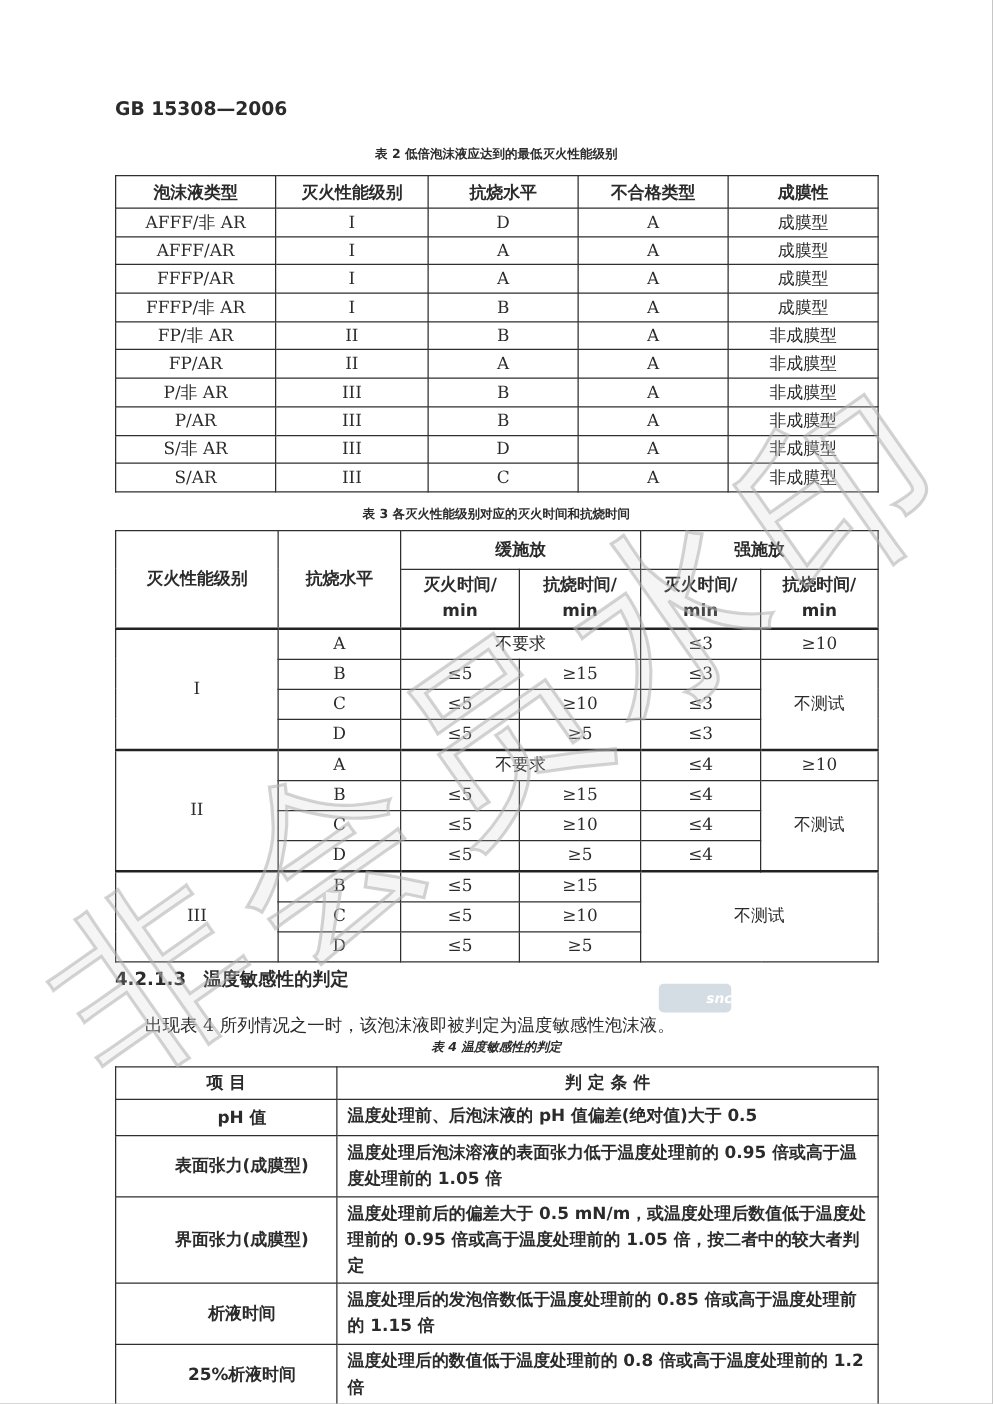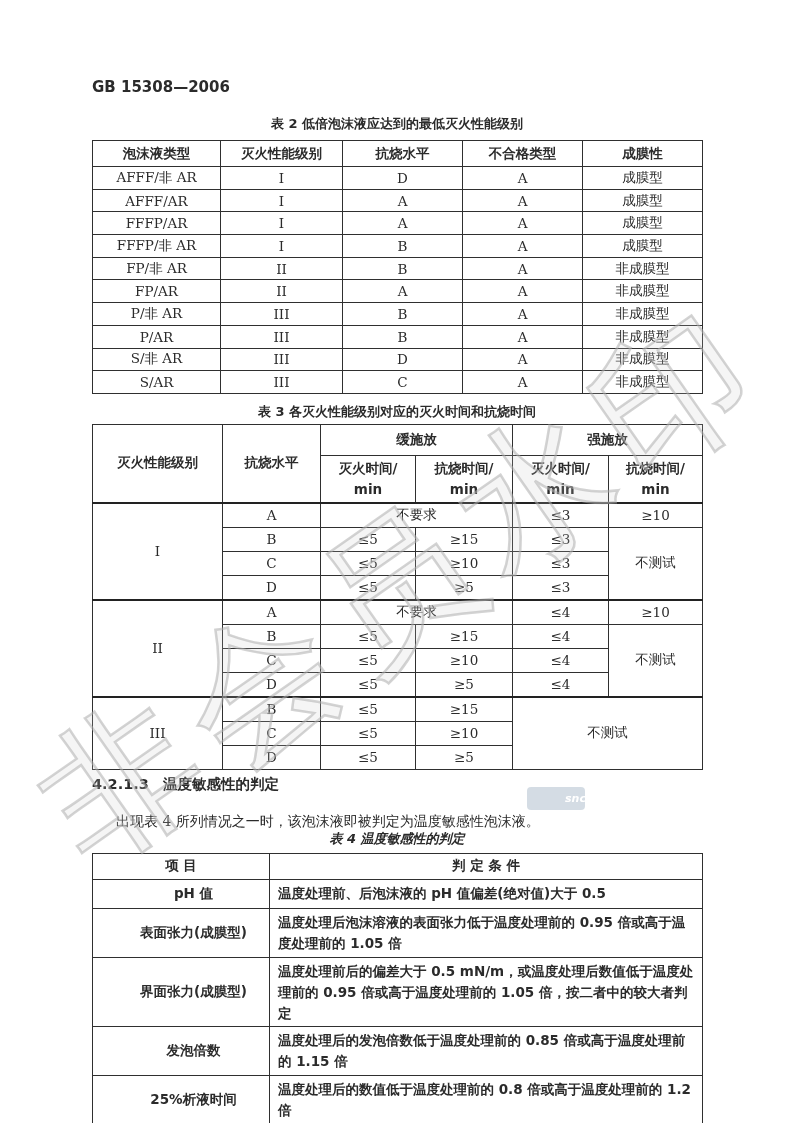--- a/index.html
+++ b/index.html
@@ -16,21 +16,21 @@
   }
   .content{width:610px;}
 
   .doc-header{
     font-family:"DejaVu Sans", sans-serif;
     font-weight:bold;font-size:15px;height:18px;line-height:18px;
   }
 
   .table-title{
     font-family:"DejaVu Sans", sans-serif;
-    font-weight:bold;font-size:13px;text-align:center;
+    font-weight:bold;font-size:10px;text-align:center;
     height:18px;line-height:18px;
   }
   .t2-title{margin-top:19px;}
   .t3-title{margin-top:9px;}
   .t4-title{margin-top:0;font-style:italic;}
 
   table.tbl{
     border-collapse:collapse;
     width:610px;
     table-layout:fixed;
@@ -337,21 +337,21 @@
           </tr>
           <tr>
             <td>表面张力(成膜型)</td>
             <td class="cond">温度处理后泡沫溶液的表面张力低于温度处理前的 0.95 倍或高于温度处理前的 1.05 倍</td>
           </tr>
           <tr>
             <td>界面张力(成膜型)</td>
             <td class="cond">温度处理前后的偏差大于 0.5 mN/m，或温度处理后数值低于温度处理前的 0.95 倍或高于温度处理前的 1.05 倍，按二者中的较大者判定</td>
           </tr>
           <tr>
-            <td>发泡倍数</td>
+            <td>析液时间</td>
             <td class="cond">温度处理后的发泡倍数低于温度处理前的 0.85 倍或高于温度处理前的 1.15 倍</td>
           </tr>
           <tr>
             <td>25%析液时间</td>
             <td class="cond">温度处理后的数值低于温度处理前的 0.8 倍或高于温度处理前的 1.2 倍</td>
           </tr>
         </tbody>
     </table>
 
   </div>

